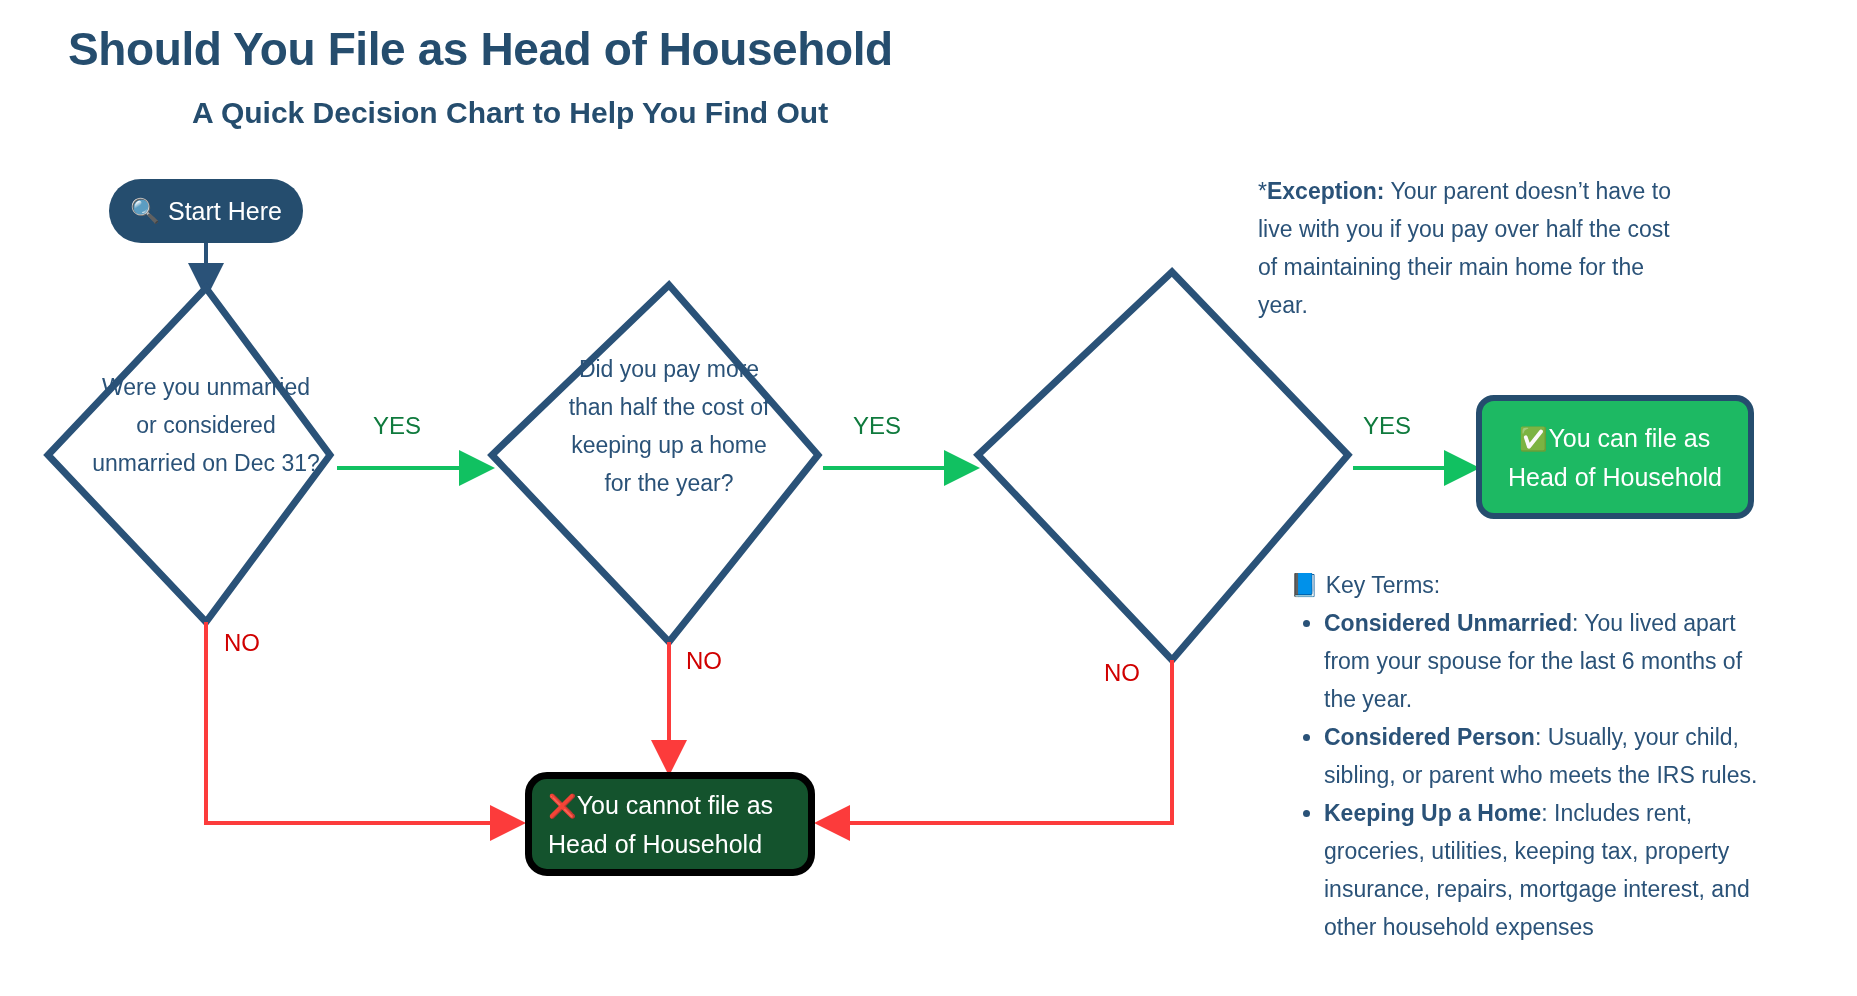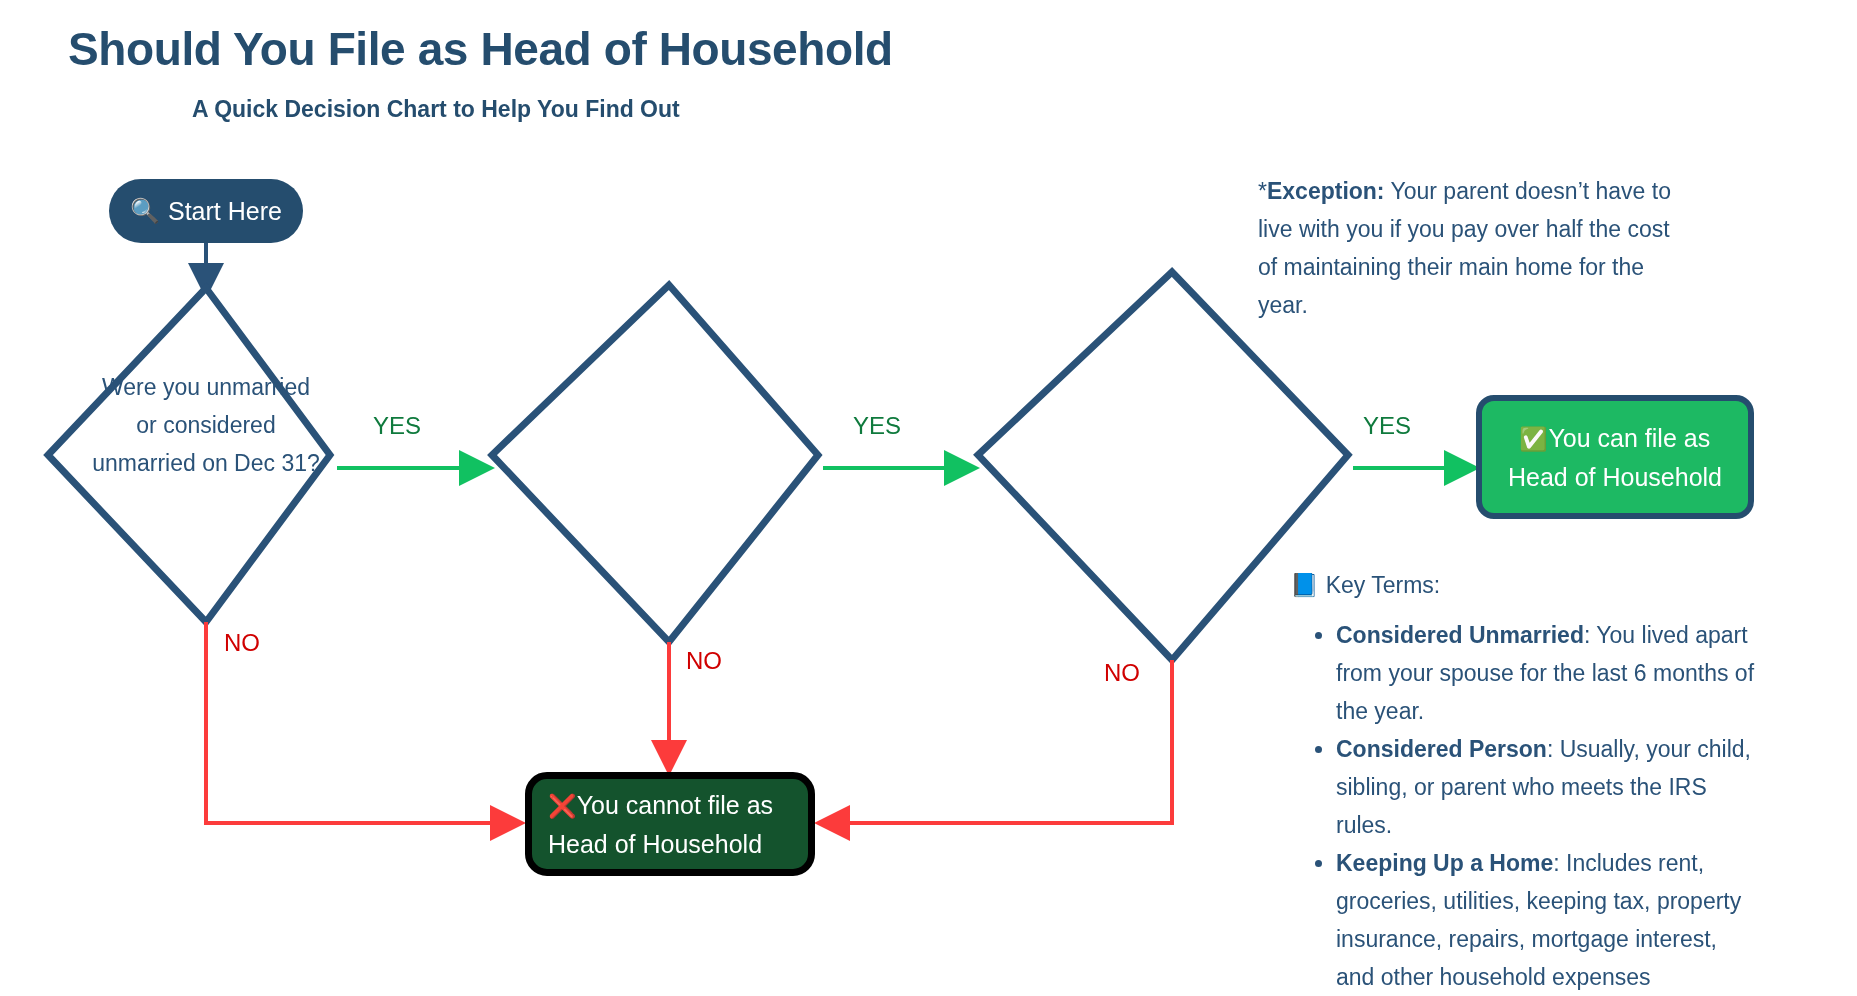--- a/index.html
+++ b/index.html
@@ -25,21 +25,21 @@
     font-size: 46px;
     font-weight: bold;
     color: #254d6e;
     letter-spacing: -0.4px;
     white-space: nowrap;
   }
   #subtitle {
     position: absolute;
     left: 192px;
     top: 96px;
-    font-size: 23px;
+    font-size: 30px;
     font-weight: bold;
     color: #254d6e;
     white-space: nowrap;
   }
 
   
   #flow {
     position: absolute;
     left: 0; top: 0;
     width: 1857px;
@@ -151,21 +151,21 @@
     line-height: 38px;
     color: #2a5278;
   }
   #key-terms .kt-head {
     display: flex;
     align-items: baseline;
     gap: 7px;
     margin-bottom: 0px;
   }
   #key-terms ul {
-    margin: 12px;
+    margin: 0;
     padding-left: 34px;
     list-style-type: disc;
   }
   #key-terms li { margin: 0; padding: 0; }
   #key-terms li b { font-weight: bold; }
 </style>
 </head>
 <body>
 
 <div id="page">
@@ -206,20 +206,21 @@
 
     <path class="edge-no" d="M1172,660 L1172,823 L822,823" marker-end="url(#arrow-red)"></path>
   </svg>
 
   <div id="start-node">
     <span class="emoji">🔍</span>
     <span>Start Here</span>
   </div>
 
   <div class="diamond-text" style="left:90px; top:368px; width:232px;">Were you unmarried or considered unmarried on Dec 31?</div>
+  <div class="diamond-text" style="left:562px; top:350px; width:214px;">Did you pay more than half the cost of keeping up a home for the year?</div>
 
   <div class="edge-label lbl-yes" style="left:373px; top:412px;">YES</div>
   <div class="edge-label lbl-yes" style="left:853px; top:412px;">YES</div>
   <div class="edge-label lbl-yes" style="left:1363px; top:412px;">YES</div>
 
   <div class="edge-label lbl-no" style="left:224px; top:629px;">NO</div>
   <div class="edge-label lbl-no" style="left:686px; top:647px;">NO</div>
   <div class="edge-label lbl-no" style="left:1104px; top:659px;">NO</div>
 
   <div id="yes-result">

